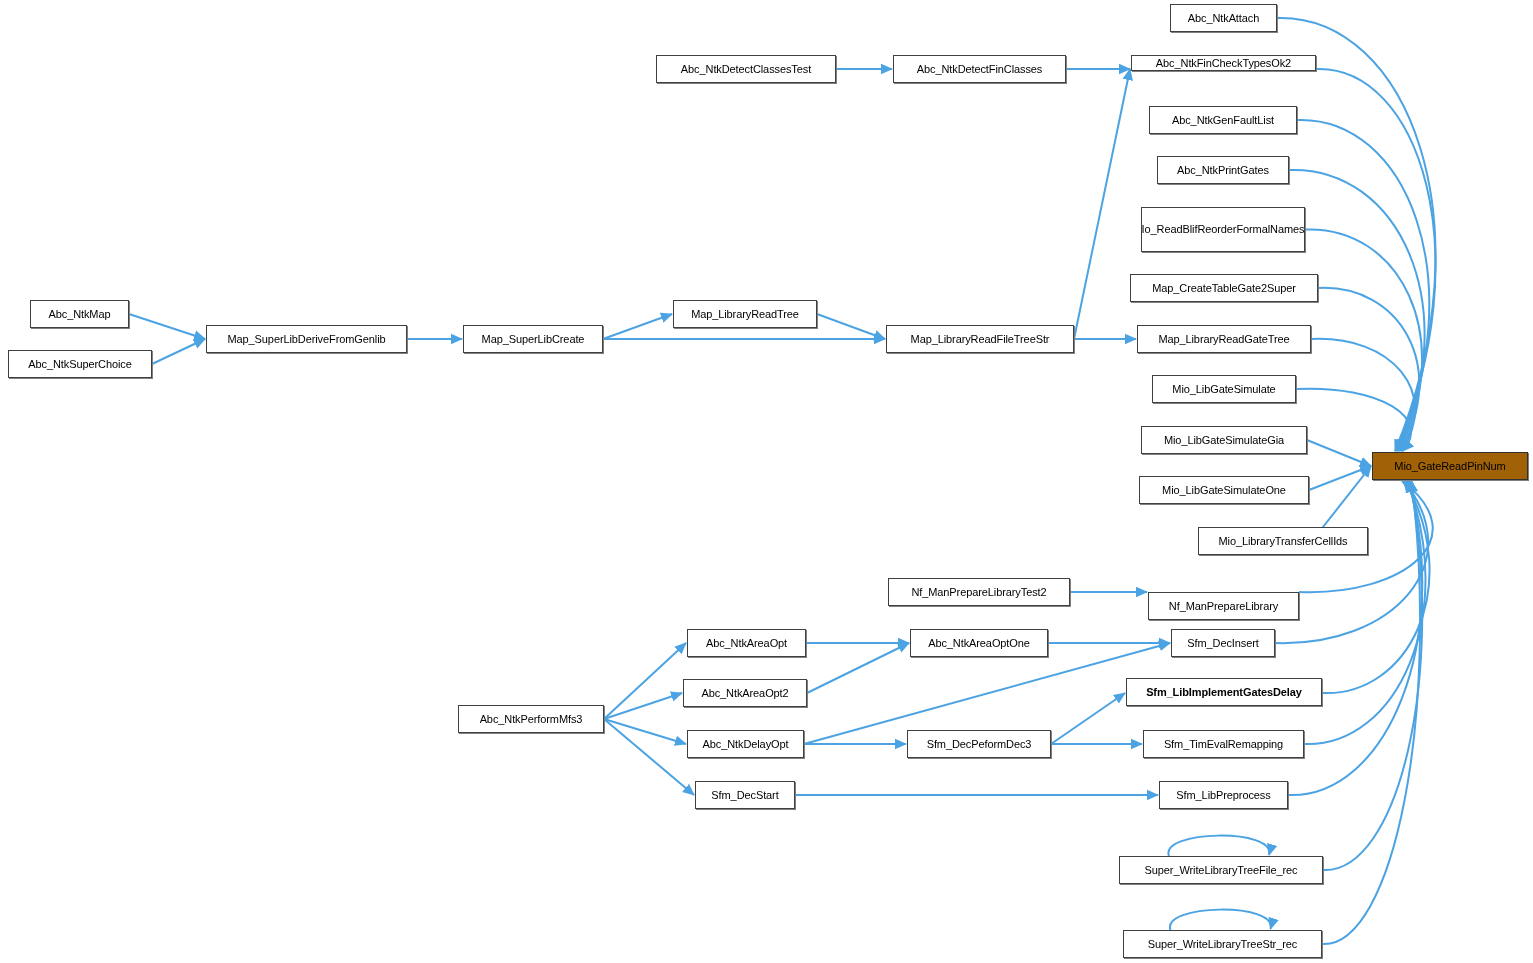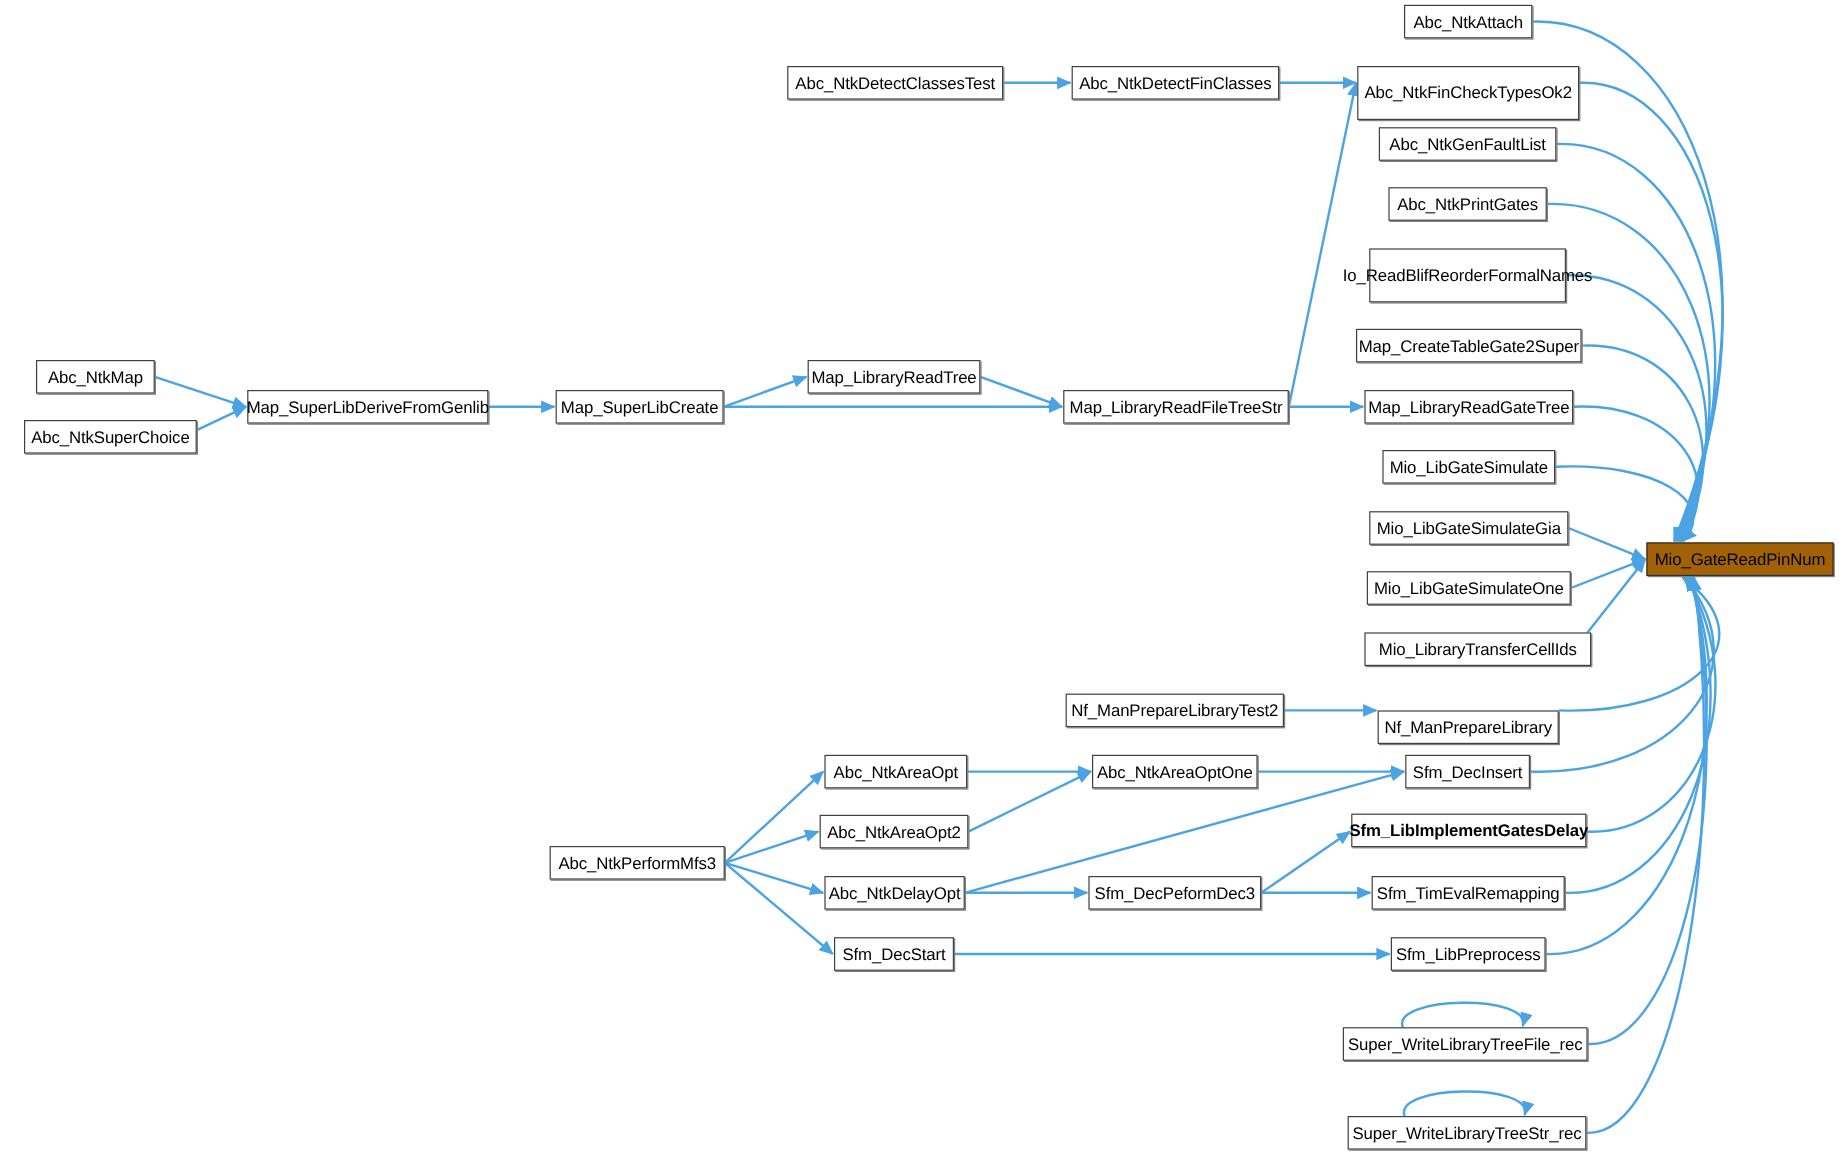--- a/index.html
+++ b/index.html
@@ -28,21 +28,21 @@
     position: absolute;
     box-sizing: border-box;
     background: #ffffff;
     border: 1px solid #404040;
     box-shadow: 1px 1px 0 0 #808080;
     display: flex;
     align-items: center;
     justify-content: center;
     text-align: center;
     color: #000000;
-    font-size: 14px;
+    font-size: 11px;
     line-height: 1.18;
     letter-spacing: -0.1px;
     white-space: nowrap;
     z-index: 5;
   }
   .node.two-line {
     white-space: normal;
     line-height: 1.28;
   }
   .node.current {
@@ -105,21 +105,21 @@
       <path d="M 1288 795 C 1387.6 799, 1452 638, 1408.4 481" fill="none" stroke="#4ba3e3" stroke-width="2" marker-end="url(#arrow)"></path>
       <path d="M 1323 870 C 1398 874, 1446 675.5, 1410 481" fill="none" stroke="#4ba3e3" stroke-width="2" marker-end="url(#arrow)"></path>
       <path d="M 1322 944 C 1394 948, 1440 712.5, 1411.6 481" fill="none" stroke="#4ba3e3" stroke-width="2" marker-end="url(#arrow)"></path>
       <path d="M 1169 856 C 1159 830, 1277 828, 1269 855" fill="none" stroke="#4ba3e3" stroke-width="2" marker-end="url(#arrow)"></path>
       <path d="M 1170.5 930 C 1160.5 904, 1278.5 902, 1270.5 929" fill="none" stroke="#4ba3e3" stroke-width="2" marker-end="url(#arrow)"></path>
     </svg>
   <div id="nodes-layer">
       <div class="node" style="left: 30px; top: 300px; width: 99px; height: 28px;">
         <span class="node-label">Abc_NtkMap</span>
       </div>
-      <div class="node" style="left: 8px; top: 350px; width: 144px; height: 28px; margin-left: 12px;">
+      <div class="node" style="left: 8px; top: 350px; width: 144px; height: 28px;">
         <span class="node-label">Abc_NtkSuperChoice</span>
       </div>
       <div class="node" style="left: 206px; top: 325px; width: 201px; height: 28px;">
         <span class="node-label">Map_SuperLibDeriveFromGenlib</span>
       </div>
       <div class="node" style="left: 463px; top: 325px; width: 140px; height: 28px;">
         <span class="node-label">Map_SuperLibCreate</span>
       </div>
       <div class="node" style="left: 673px; top: 300px; width: 144px; height: 28px;">
         <span class="node-label">Map_LibraryReadTree</span>
@@ -129,21 +129,21 @@
       </div>
       <div class="node" style="left: 656px; top: 55px; width: 180px; height: 28px;">
         <span class="node-label">Abc_NtkDetectClassesTest</span>
       </div>
       <div class="node" style="left: 893px; top: 55px; width: 173px; height: 28px;">
         <span class="node-label">Abc_NtkDetectFinClasses</span>
       </div>
       <div class="node" style="left: 1170px; top: 4px; width: 107px; height: 28px;">
         <span class="node-label">Abc_NtkAttach</span>
       </div>
-      <div class="node" style="left: 1131px; top: 55px; width: 185px; height: 45px;">
+      <div class="node" style="left: 1131px; top: 55px; width: 185px; height: 16px;">
         <span class="node-label">Abc_NtkFinCheckTypesOk2</span>
       </div>
       <div class="node" style="left: 1149px; top: 106px; width: 148px; height: 28px;">
         <span class="node-label">Abc_NtkGenFaultList</span>
       </div>
       <div class="node" style="left: 1157px; top: 156px; width: 132px; height: 28px;">
         <span class="node-label">Abc_NtkPrintGates</span>
       </div>
       <div class="node two-line" style="left: 1141px; top: 207px; width: 164px; height: 45px;">
         <span class="node-label">Io_ReadBlifReorderFormalNames</span>
@@ -156,21 +156,21 @@
       </div>
       <div class="node" style="left: 1152px; top: 375px; width: 144px; height: 28px;">
         <span class="node-label">Mio_LibGateSimulate</span>
       </div>
       <div class="node" style="left: 1141px; top: 426px; width: 166px; height: 28px;">
         <span class="node-label">Mio_LibGateSimulateGia</span>
       </div>
       <div class="node" style="left: 1139px; top: 476px; width: 170px; height: 28px;">
         <span class="node-label">Mio_LibGateSimulateOne</span>
       </div>
-      <div class="node" style="left: 1137px; top: 527px; width: 189px; height: 28px;">
+      <div class="node" style="left: 1198px; top: 527px; width: 170px; height: 28px;">
         <span class="node-label">Mio_LibraryTransferCellIds</span>
       </div>
       <div class="node" style="left: 888px; top: 578px; width: 182px; height: 28px;">
         <span class="node-label">Nf_ManPrepareLibraryTest2</span>
       </div>
       <div class="node" style="left: 1148px; top: 578px; width: 151px; height: 28px; margin-top: 14px;">
         <span class="node-label">Nf_ManPrepareLibrary</span>
       </div>
       <div class="node" style="left: 458px; top: 705px; width: 146px; height: 28px;">
         <span class="node-label">Abc_NtkPerformMfs3</span>

